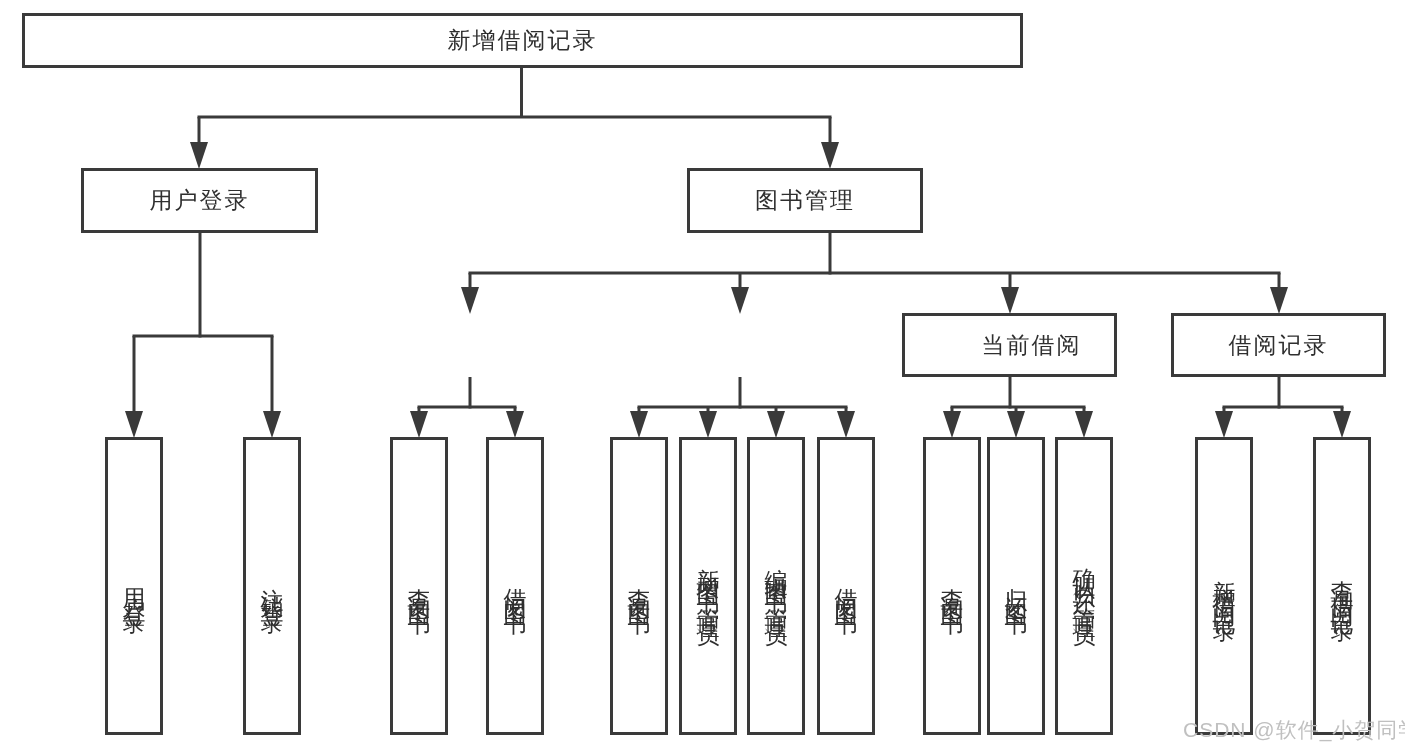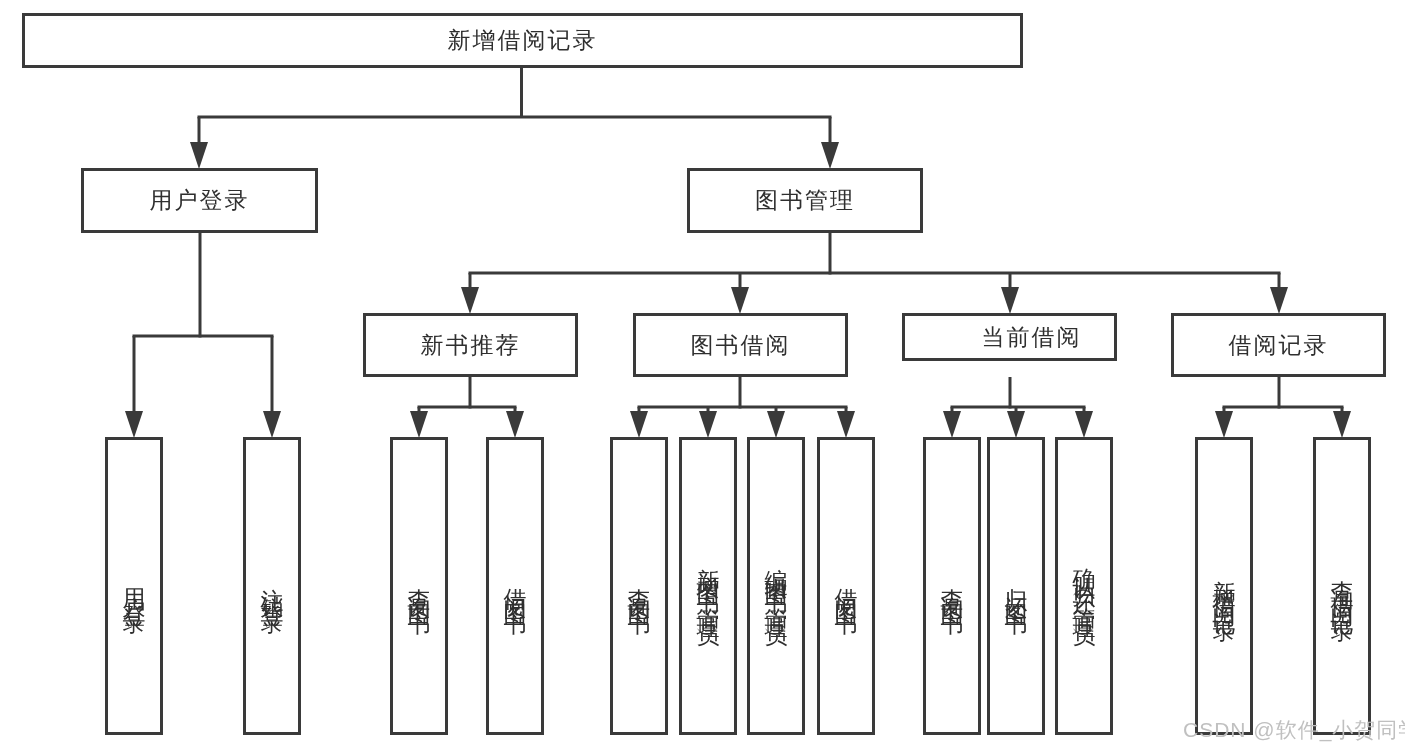--- a/index.html
+++ b/index.html
@@ -142,27 +142,21 @@
     <span class="htext">新增借阅记录</span>
   </div>
 
   <div class="node" style="left:81px; top:168px; width:237px; height:65px;">
     <span class="htext">用户登录</span>
   </div>
   <div class="node" style="left:687px; top:168px; width:236px; height:65px;">
     <span class="htext">图书管理</span>
   </div>
 
-  <div class="node" style="left:363px; top:313px; width:215px; height:64px;">
-    <span class="htext">新书推荐</span>
-  </div>
-  <div class="node" style="left:633px; top:313px; width:215px; height:64px;">
-    <span class="htext">图书借阅</span>
-  </div>
-  <div class="node" style="left:902px; top:313px; width:215px; height:48px;padding-left:44px;">
+  <div class="node" style="left:902px; top:313px; width:215px; height:64px;padding-left:44px;">
     <span class="htext">当前借阅</span>
   </div>
   <div class="node" style="left:1171px; top:313px; width:215px; height:64px;">
     <span class="htext">借阅记录</span>
   </div>
 
   <div class="node leaf" style="left:105px; top:437px; width:58px; height:298px;">
     <span class="vtext">用户登录</span>
   </div>
   <div class="node leaf" style="left:243px; top:437px; width:58px; height:298px;">

